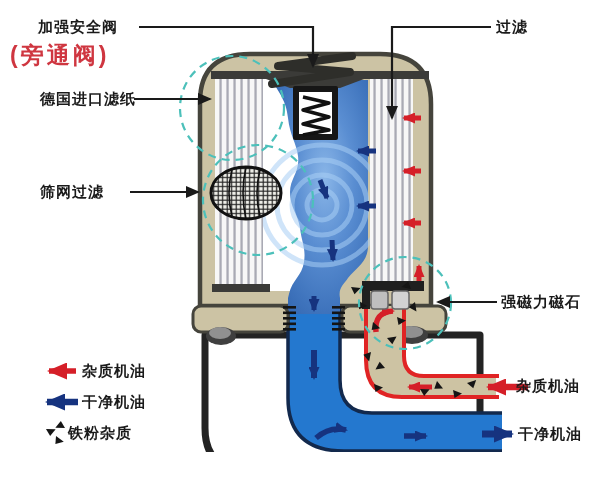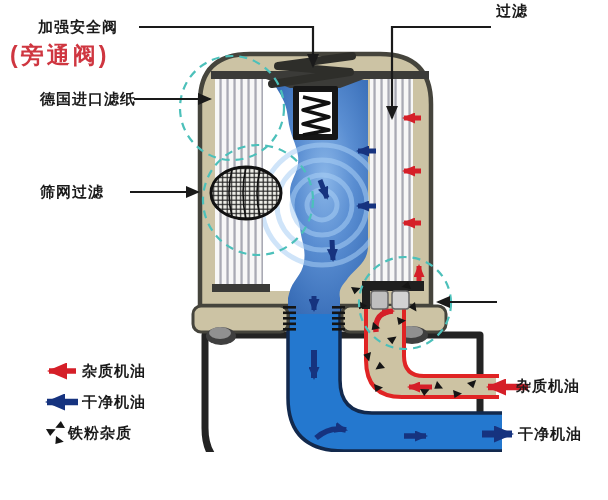--- a/index.html
+++ b/index.html
@@ -197,21 +197,22 @@
       <use href="#tri" transform="translate(56,436) rotate(15)"></use>
       <use href="#tri" transform="translate(65,428) rotate(160)"></use>
     </g>
   </g>
 </svg>
 
 <div class="lbl" style="left:38px;top:18px;">加强安全阀</div>
 <div class="lbl lbl-red" style="left:10px;top:40px;">(旁通阀)</div>
 <div class="lbl" style="left:40px;top:90px;">德国进口滤纸</div>
 <div class="lbl" style="left:40px;top:183px;">筛网过滤</div>
-<div class="lbl" style="left:496px;top:2px;text-align:right;">过滤</div>
+<div class="lbl" style="left:496px;top:18px;text-align:right;">过滤</div>
+<div class="lbl" style="left:501px;top:293px;">强磁力磁石</div>
 
 <div class="lbl" style="left:82px;top:362px;">杂质机油</div>
 <div class="lbl" style="left:82px;top:393px;">干净机油</div>
 <div class="lbl" style="left:68px;top:424px;">铁粉杂质</div>
 
 <div class="lbl" style="left:516px;top:377px;">杂质机油</div>
 <div class="lbl" style="left:518px;top:425px;">干净机油</div>
 
 </div>
 

